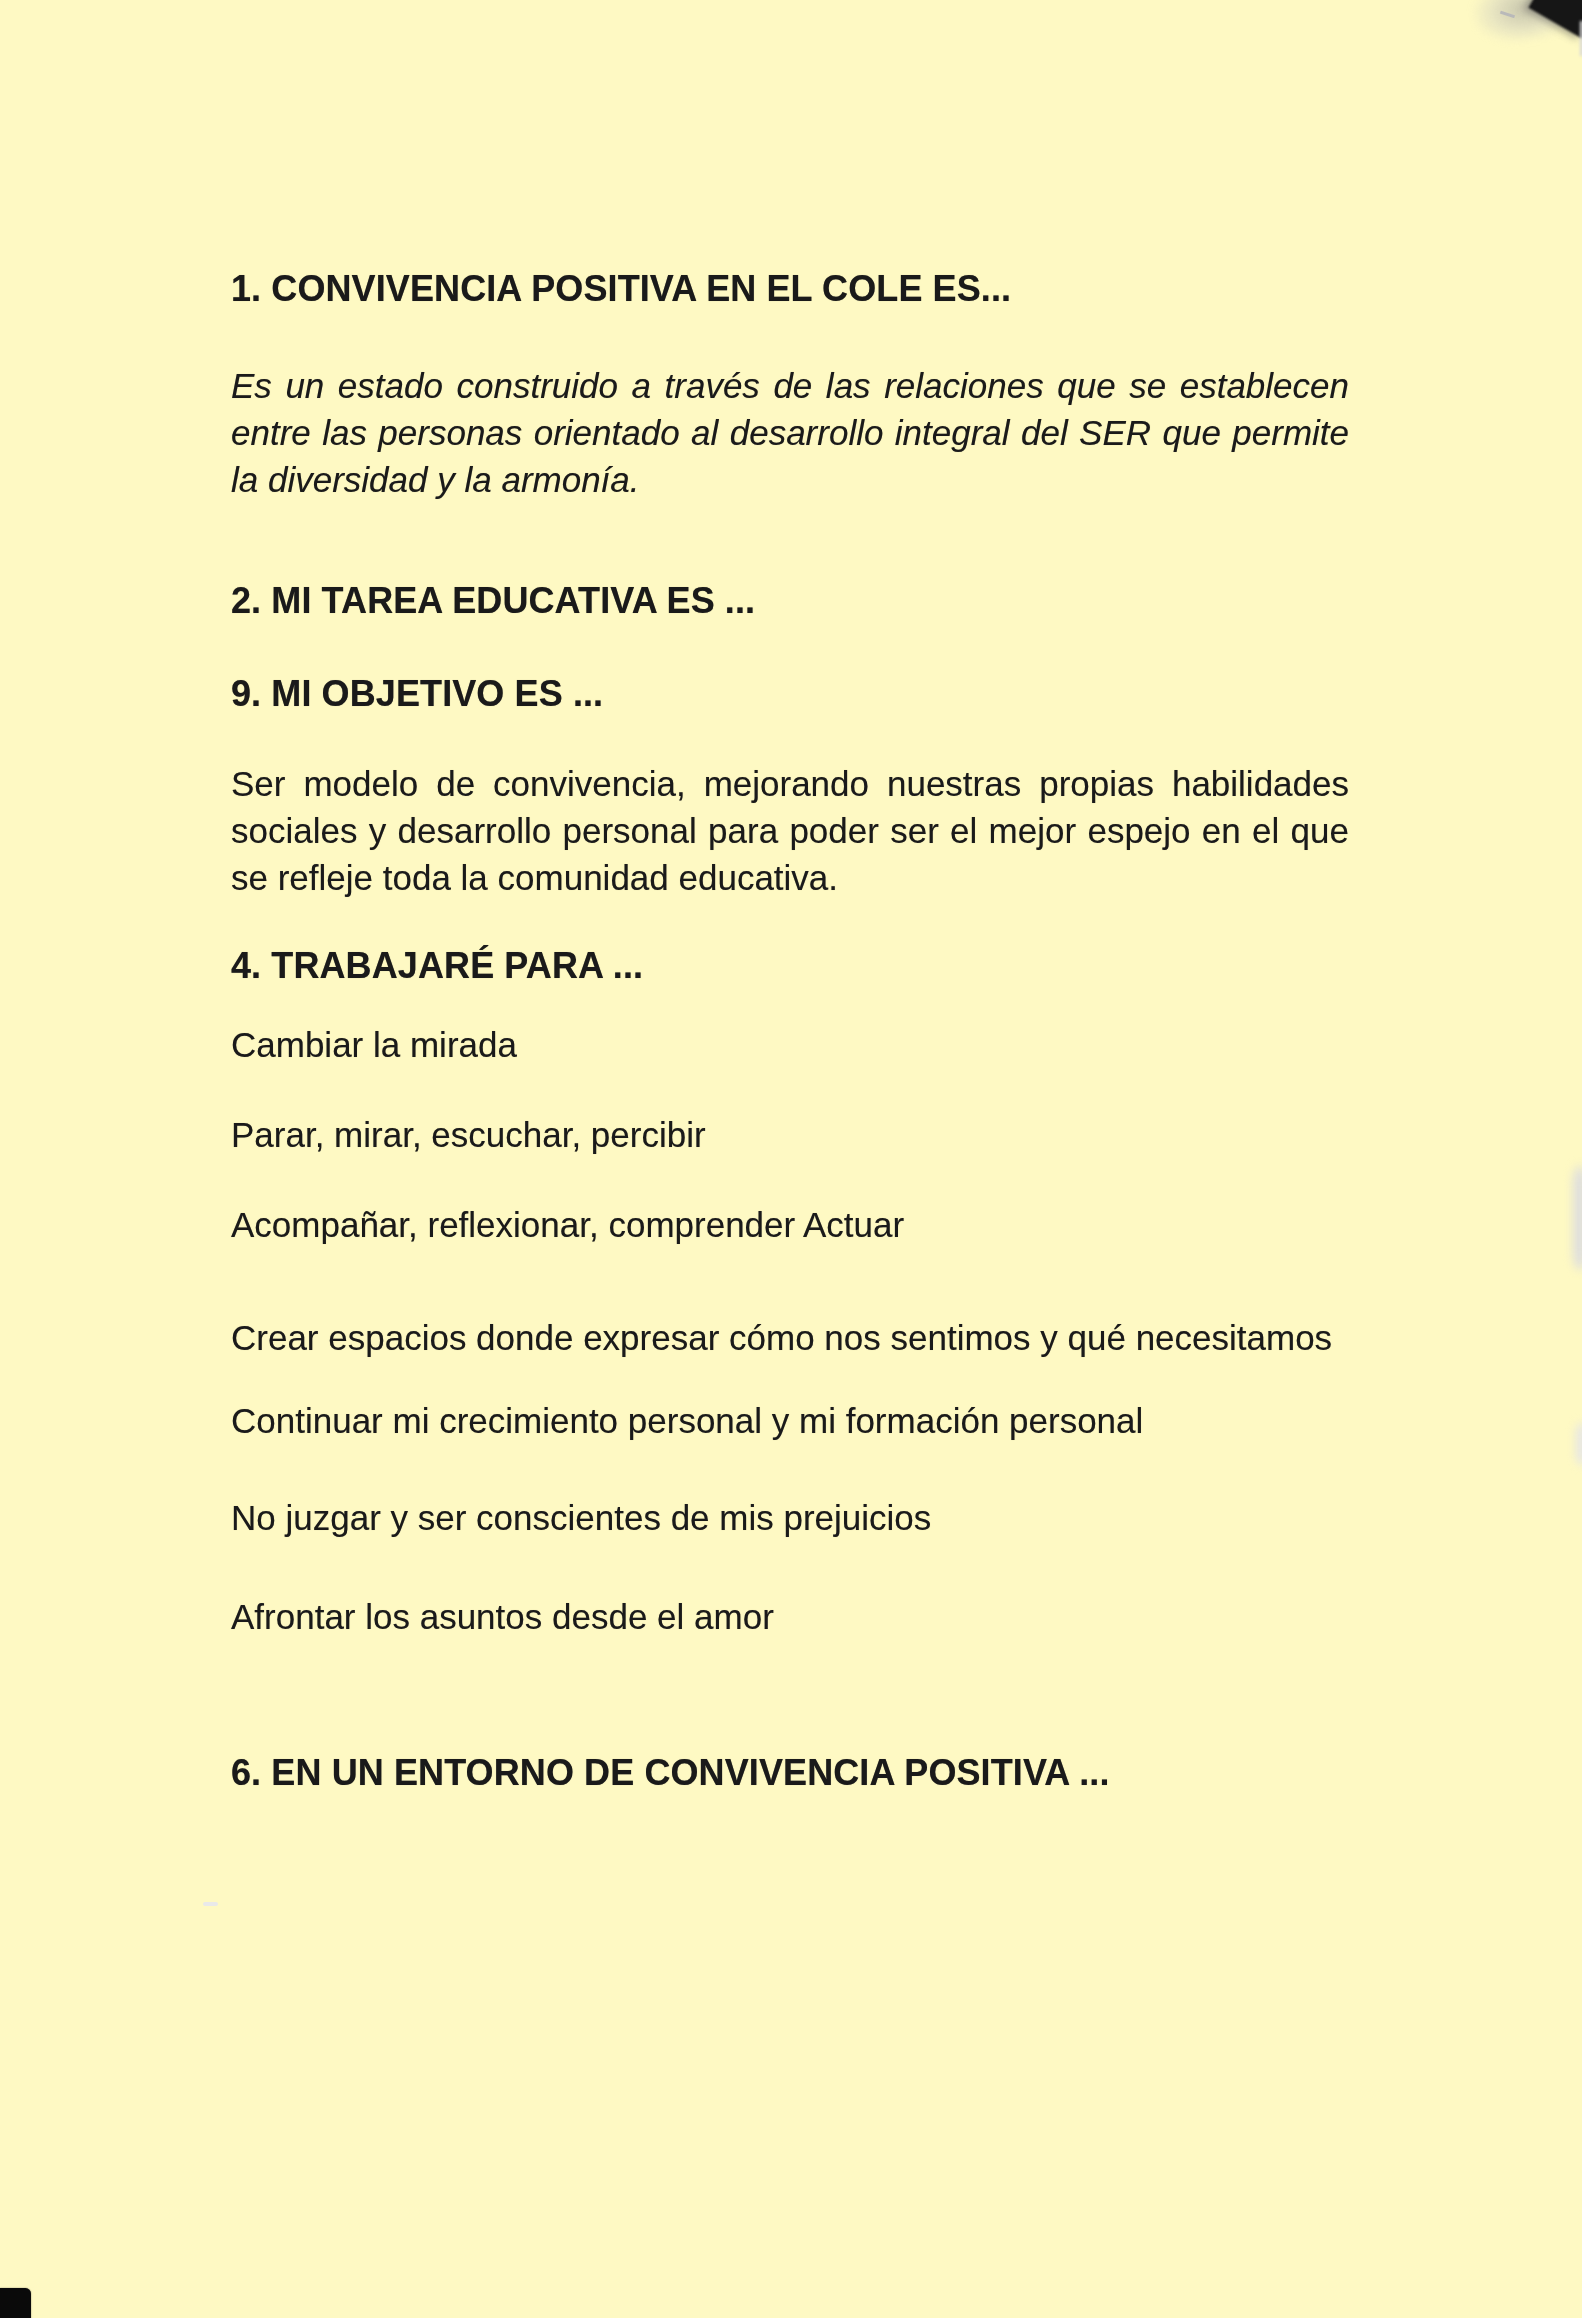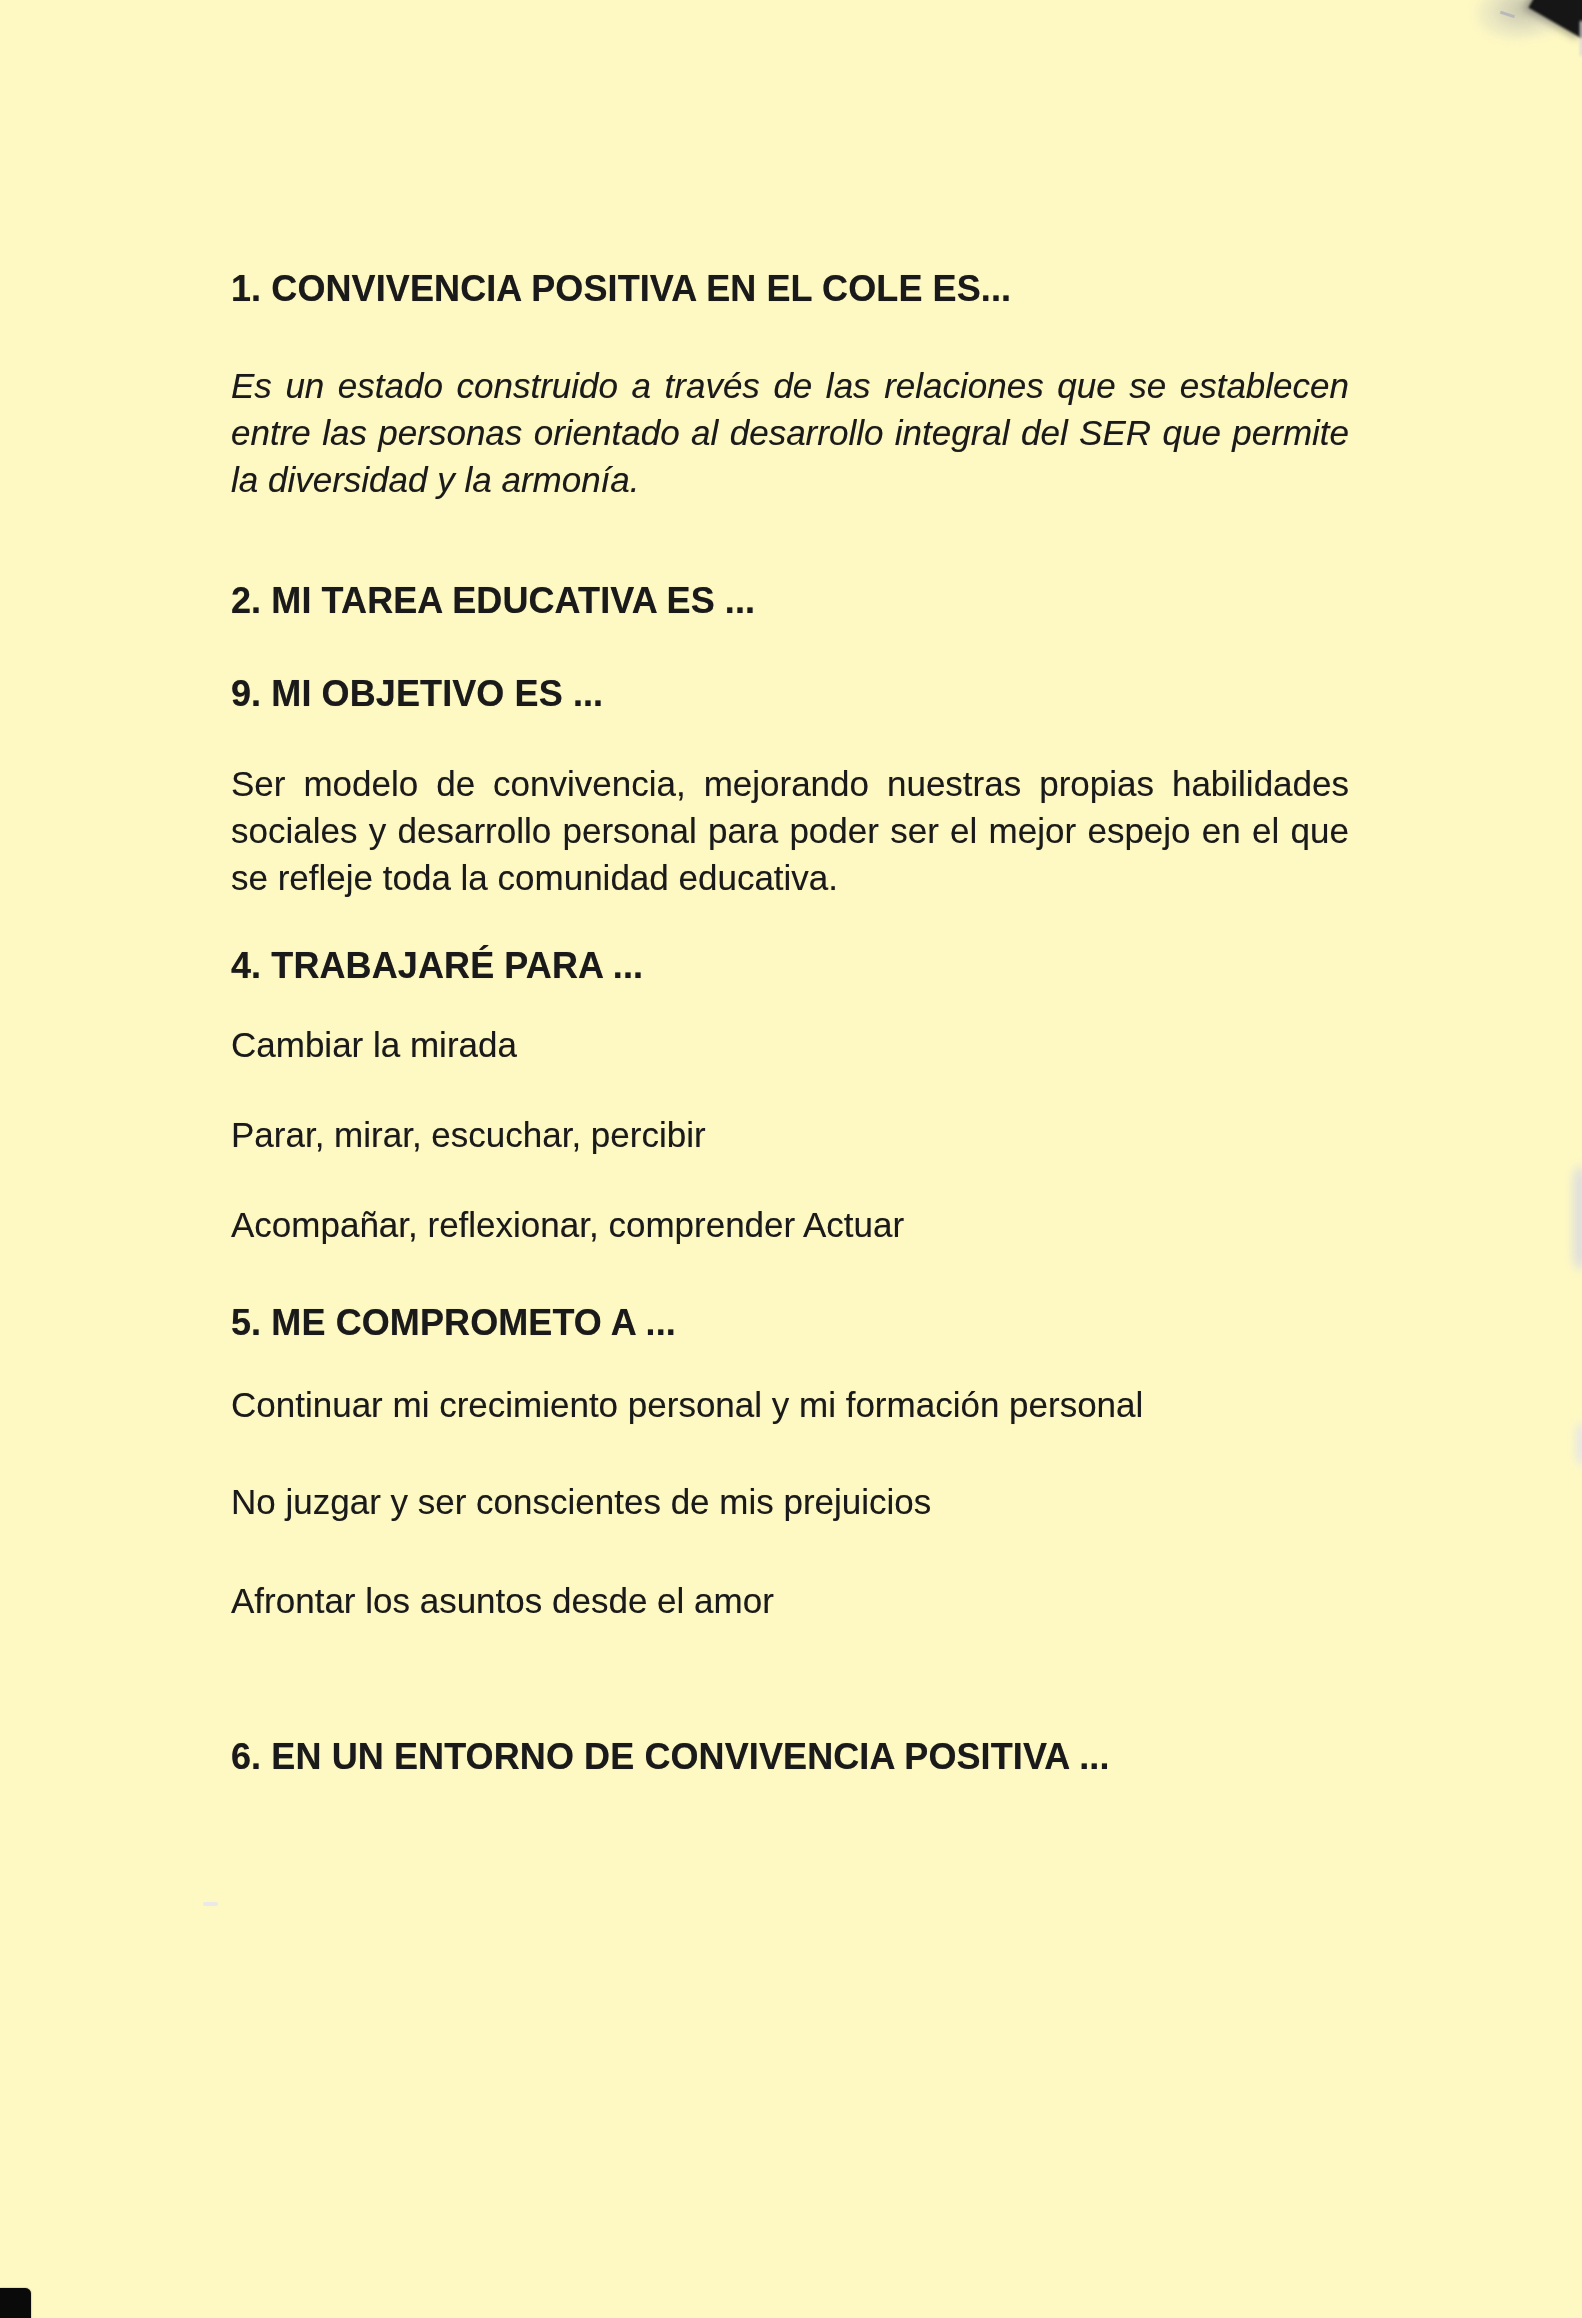--- a/index.html
+++ b/index.html
@@ -147,22 +147,22 @@
 
     <h2 class="h mt109">2. MI TAREA EDUCATIVA ES ...</h2>
 
     <h2 class="h mt70">9. MI OBJETIVO ES ...</h2>
     <p class="p mt63">Ser modelo de convivencia, mejorando nuestras propias habilidades sociales y desarrollo personal para poder ser el mejor espejo en el que se refleje toda la comunidad educativa.</p>
 
     <h2 class="h mt62">4. TRABAJARÉ PARA ...</h2>
     <p class="li mt47">Cambiar la mirada</p>
     <p class="li mt62">Parar, mirar, escuchar, percibir</p>
     <p class="li mt62">Acompañar, reflexionar, comprender Actuar</p>
+    <p class="li mt95">Crear espacios donde expresar cómo nos sentimos y qué necesitamos</p>
 
-    <h2 class="h mt76">5. ME COMPROMETO A ...</h2>
     <p class="li mt52">Continuar mi crecimiento personal y mi formación personal</p>
     <p class="li mt72">No juzgar y ser conscientes de mis prejuicios</p>
     <p class="li mt75">Afrontar los asuntos desde el amor</p>
 
     <h2 class="h mt160">6. EN UN ENTORNO DE CONVIVENCIA POSITIVA ...</h2>
 
   </div>
 
   <div class="corner-haze"></div>
   <div class="corner-dark"></div>

